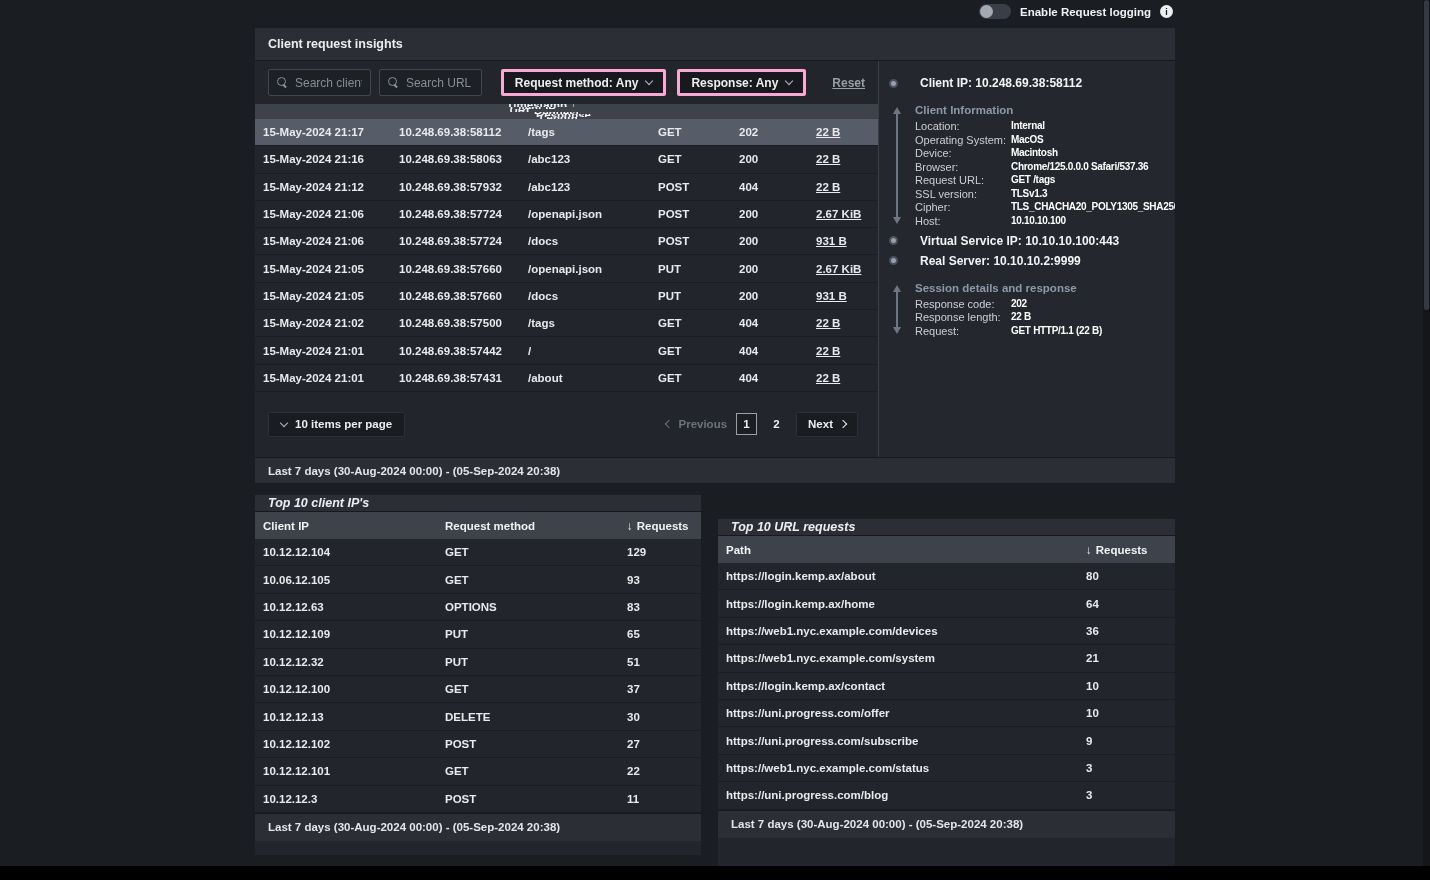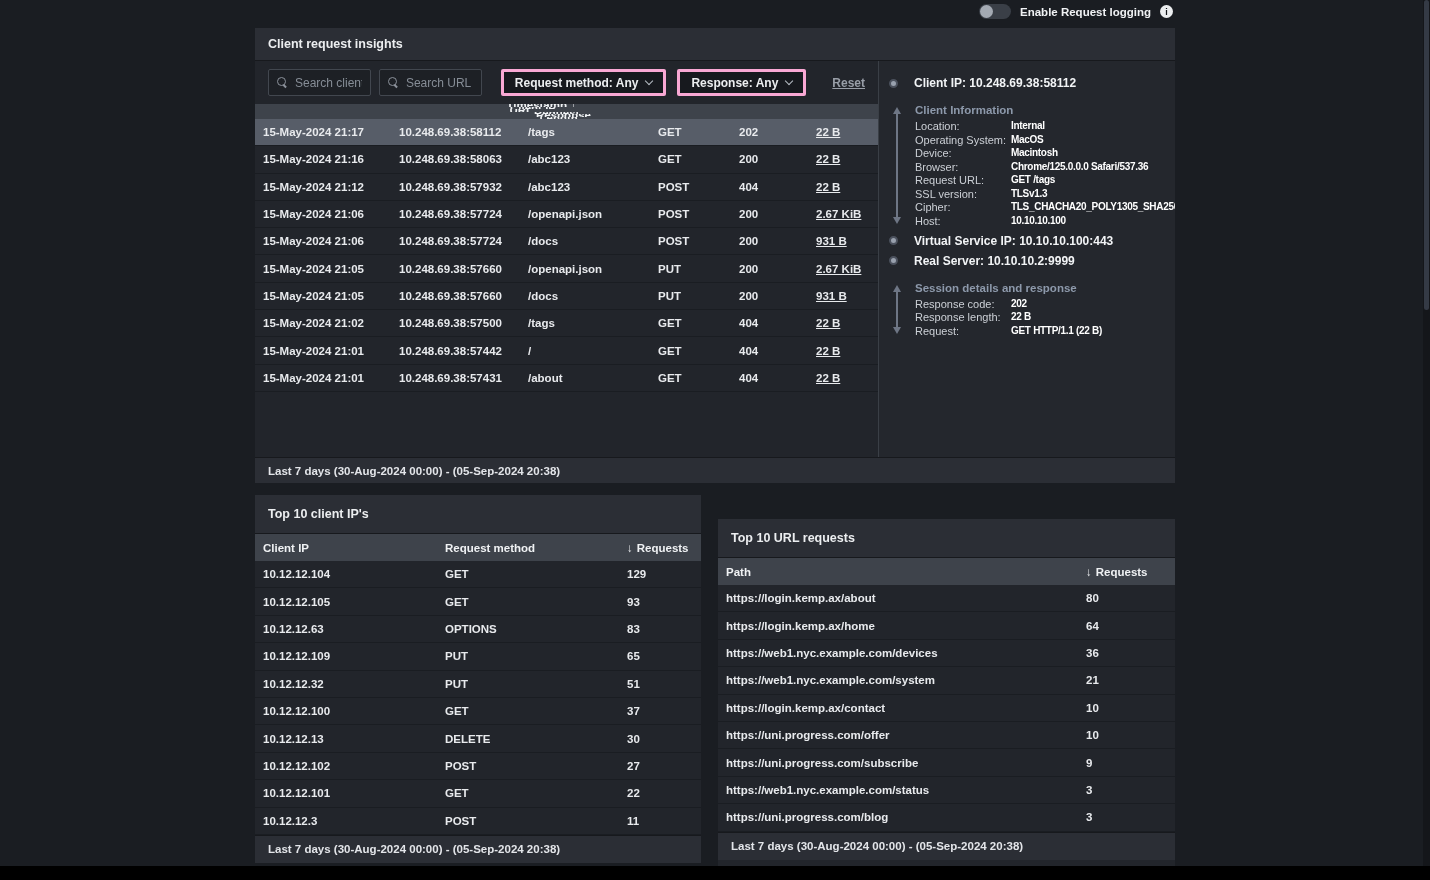--- a/index.html
+++ b/index.html
@@ -77,42 +77,42 @@
   .page-btn { min-width:21px; height:22px; display:flex; align-items:center; justify-content:center;
     color:#eceef0; font-size:11.5px; font-weight:700; cursor:pointer; padding:0 4px; }
   .page-btn.active { border:1px solid #9aa1ab; background:#1b1e23; }
   .next-btn { height:25px; background:#191c21; border:1px solid #2c3038; border-radius:2px;
     display:flex; align-items:center; gap:7px; padding:0 11px;
     color:#eceef0; font-size:11.5px; font-weight:700; cursor:pointer; }
 
   
   .insights-right { width:297px; border-left:1px solid #3a3f46; background:#24272d;
     padding:15px 10px 0 10px; overflow:hidden; }
-  .section-head { display:flex; align-items:center; gap:16px;
+  .section-head { display:flex; align-items:center; gap:22px;
     font-size:12px; font-weight:700; color:#f2f4f6; white-space:nowrap; }
   .bullet { width:5px; height:5px; border-radius:50%; background:#99a1ae;
     border:2px solid #4b515d; flex:0 0 auto; box-sizing:content-box; }
   .detail-block { position:relative; padding-left:26px; margin:14px 0 7px 0; }
   .flow-arrow { position:absolute; left:3px; top:3px; bottom:3px; width:10px;
     display:flex; flex-direction:column; align-items:center; }
   .flow-arrow::before { content:""; border-left:4px solid transparent; border-right:4px solid transparent;
     border-bottom:7px solid #6e7685; }
   .flow-arrow .arrow-line { width:2px; flex:1; background:#6e7685; }
   .flow-arrow::after { content:""; border-left:4px solid transparent; border-right:4px solid transparent;
     border-top:7px solid #6e7685; }
   .sub-head { color:#8d99ab; font-size:11.5px; font-weight:700; margin-bottom:4px; }
   .kv-row { display:flex; margin:1.5px 0; }
   .kv-key { width:96px; flex:0 0 auto; color:#ccd0d6; font-size:11px; }
   .kv-val { flex:1; color:#ffffff; font-size:10px; font-weight:700; letter-spacing:-0.3px; white-space:nowrap; }
   .gap-6 { height:6px; }
 
   
   .panel-bl { left:255px; top:495px; width:446px; height:360px; }
   .panel-br { left:718px; top:495px; width:457px; height:360px;margin-top:24px; }
-  .panel-bl .panel-title, .panel-br .panel-title { height:39px; }
+  .panel-bl .panel-title, .panel-br .panel-title { height:17px;font-style:italic; }
   .bottom-head { height:27px; }
   .bottom-table .tr { height:27.4px; }
   .bl-cols > :nth-child(1) { width:182px; }
   .bl-cols > :nth-child(2) { width:182px; }
   .bl-cols > :nth-child(3) { width:82px; }
   .br-cols > :nth-child(1) { flex:1; }
   .br-cols > :nth-child(2) { width:97px; flex:0 0 auto; }
   .panel-bl .panel-footer, .panel-br .panel-footer { height:28px; }
 
   
@@ -258,20 +258,38 @@
             <div class="tr main-cols">
               <div class="td">15-May-2024 21:01</div>
               <div class="td">10.248.69.38:57431</div>
               <div class="td">/about</div>
               <div class="td">GET</div>
               <div class="td">404</div>
               <div class="td">22 B</div>
             </div>
           </div>
 
+        <div class="pagination-row">
+          <div class="ipp-btn">
+            <span class="chev-down"></span>
+            <span>10 items per page</span>
+          </div>
+          <div class="pager">
+            <div class="prev-btn">
+              <span class="chev-left"></span>
+              <span>Previous</span>
+            </div>
+            <div class="page-btn active">1</div>
+            <div class="page-btn">2</div>
+            <div class="next-btn">
+              <span>Next</span>
+              <span class="chev-right"></span>
+            </div>
+          </div>
+        </div>
       </div>
 
       <div class="insights-right">
         <div class="section-head">
           <span class="bullet"></span>
           <span>Client IP: 10.248.69.38:58112</span>
         </div>
         <div class="detail-block">
           <div class="flow-arrow">
               <div class="arrow-line"></div>
@@ -361,21 +379,21 @@
         <span>Requests</span>
       </div>
     </div>
     <div class="bottom-table">
         <div class="tr bl-cols">
           <div class="td">10.12.12.104</div>
           <div class="td">GET</div>
           <div class="td">129</div>
         </div>
         <div class="tr bl-cols">
-          <div class="td">10.12.12.105</div>
+          <div class="td">10.06.12.105</div>
           <div class="td">GET</div>
           <div class="td">93</div>
         </div>
         <div class="tr bl-cols">
           <div class="td">10.12.12.63</div>
           <div class="td">OPTIONS</div>
           <div class="td">83</div>
         </div>
         <div class="tr bl-cols">
           <div class="td">10.12.12.109</div>

